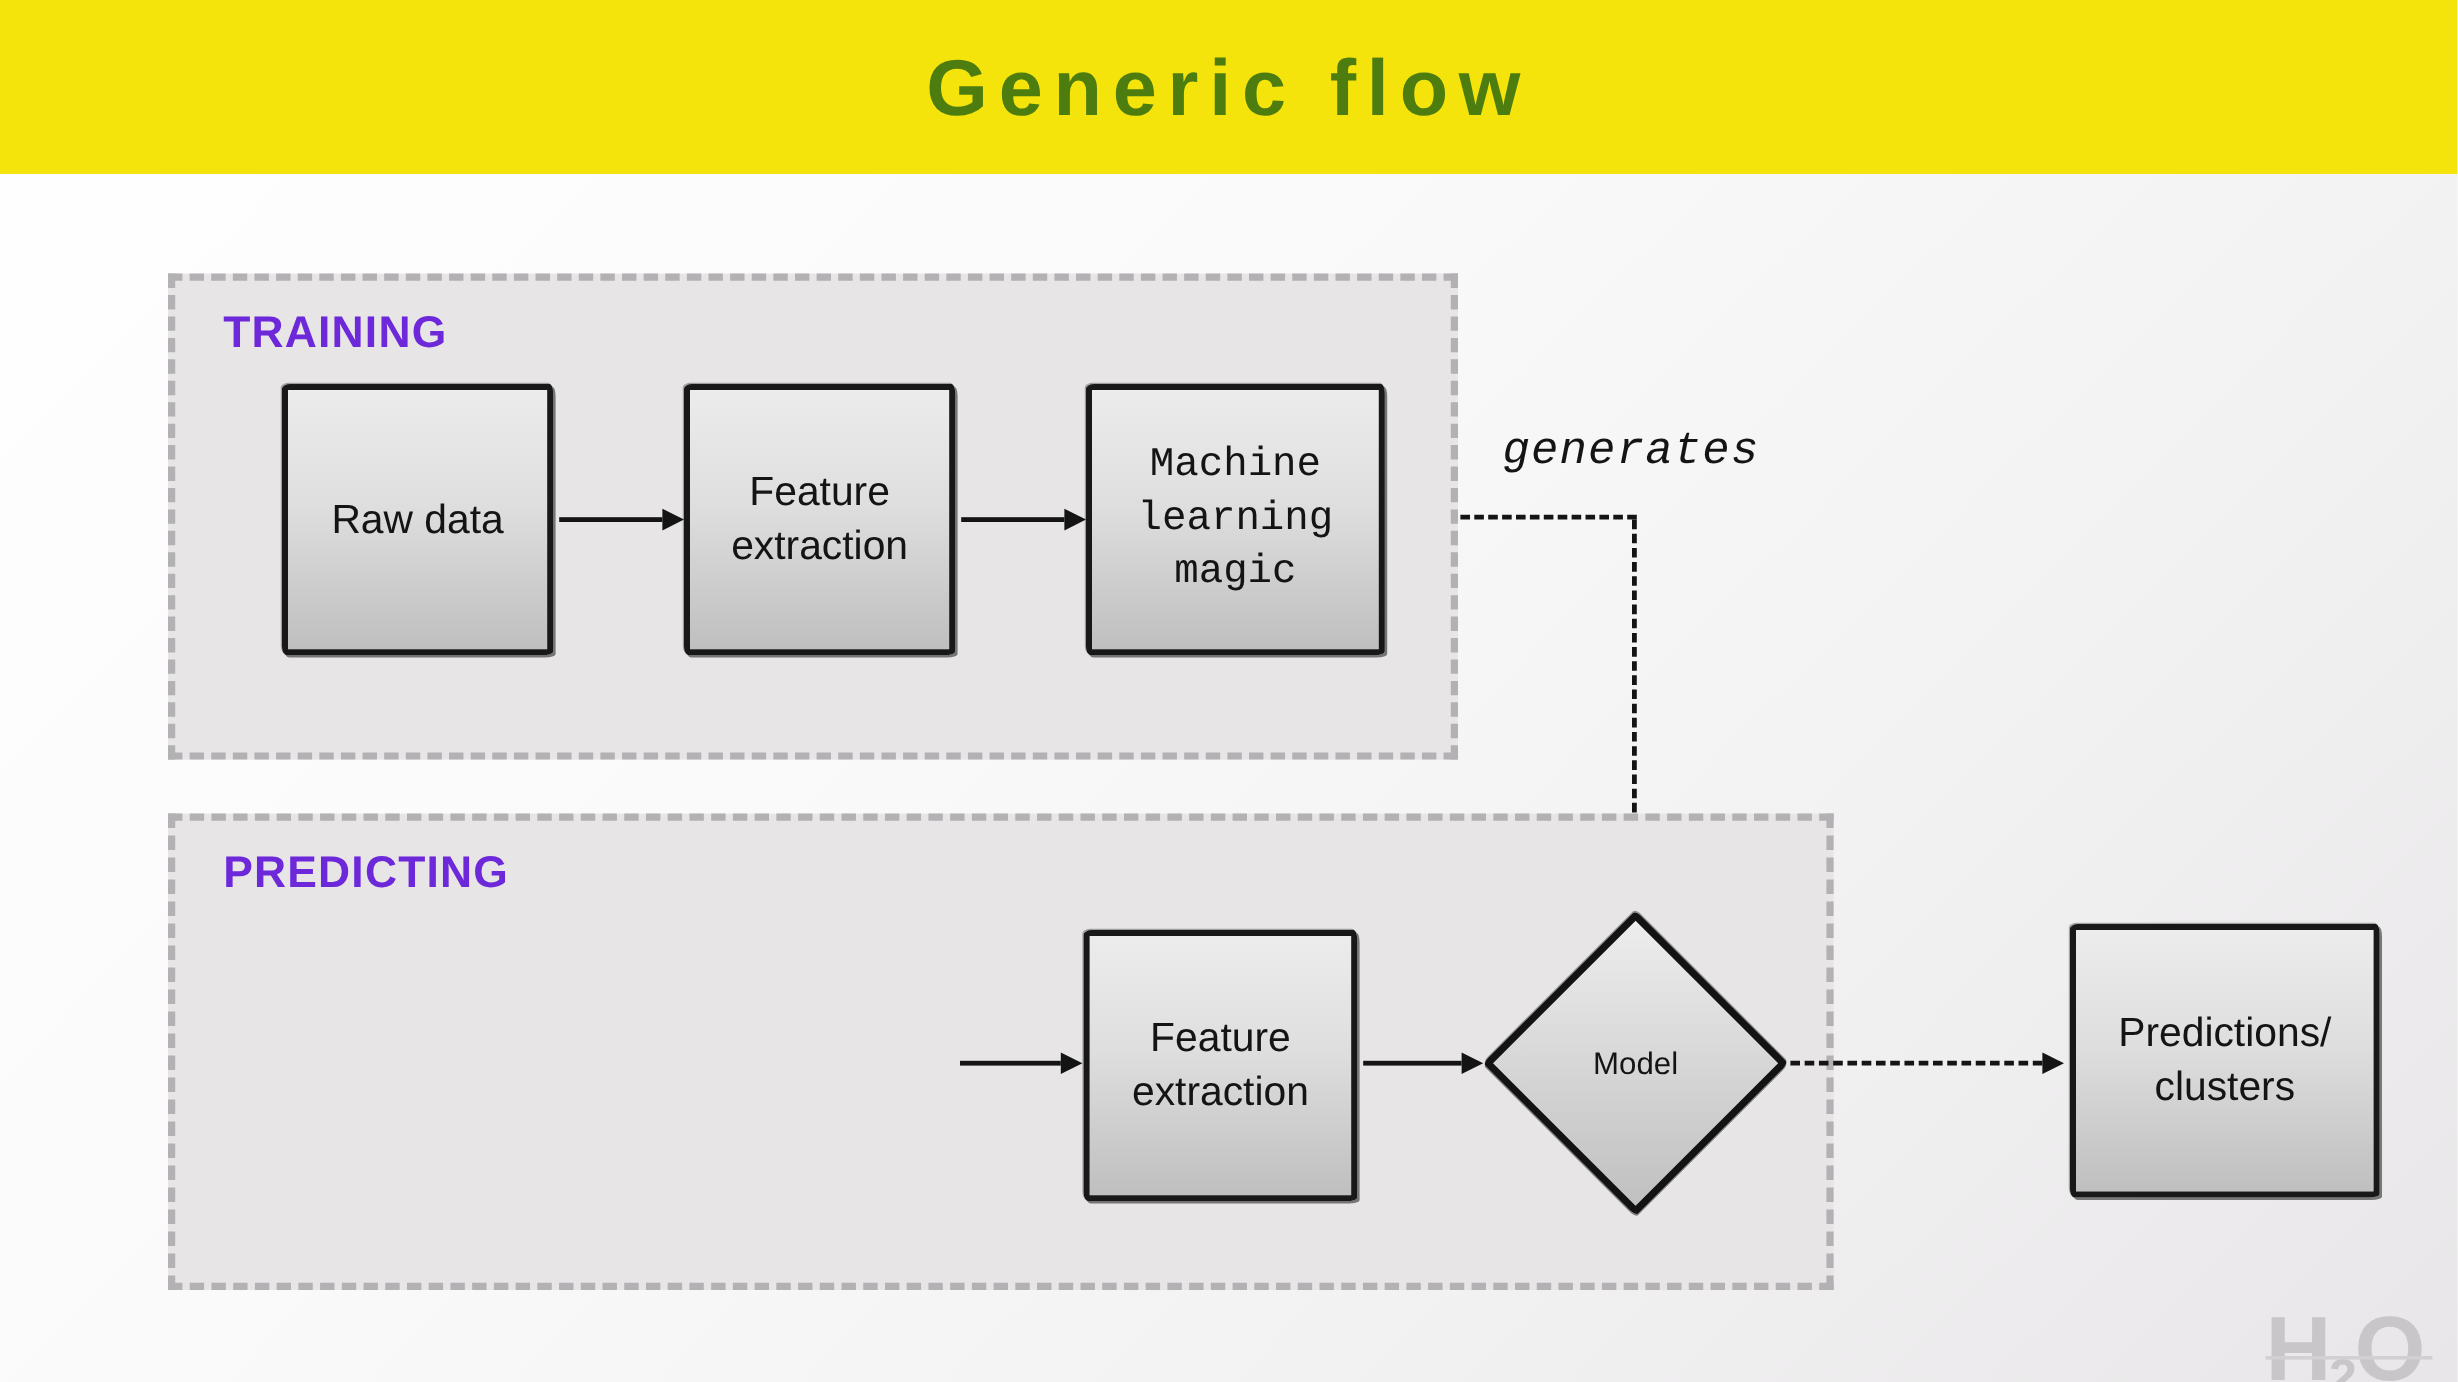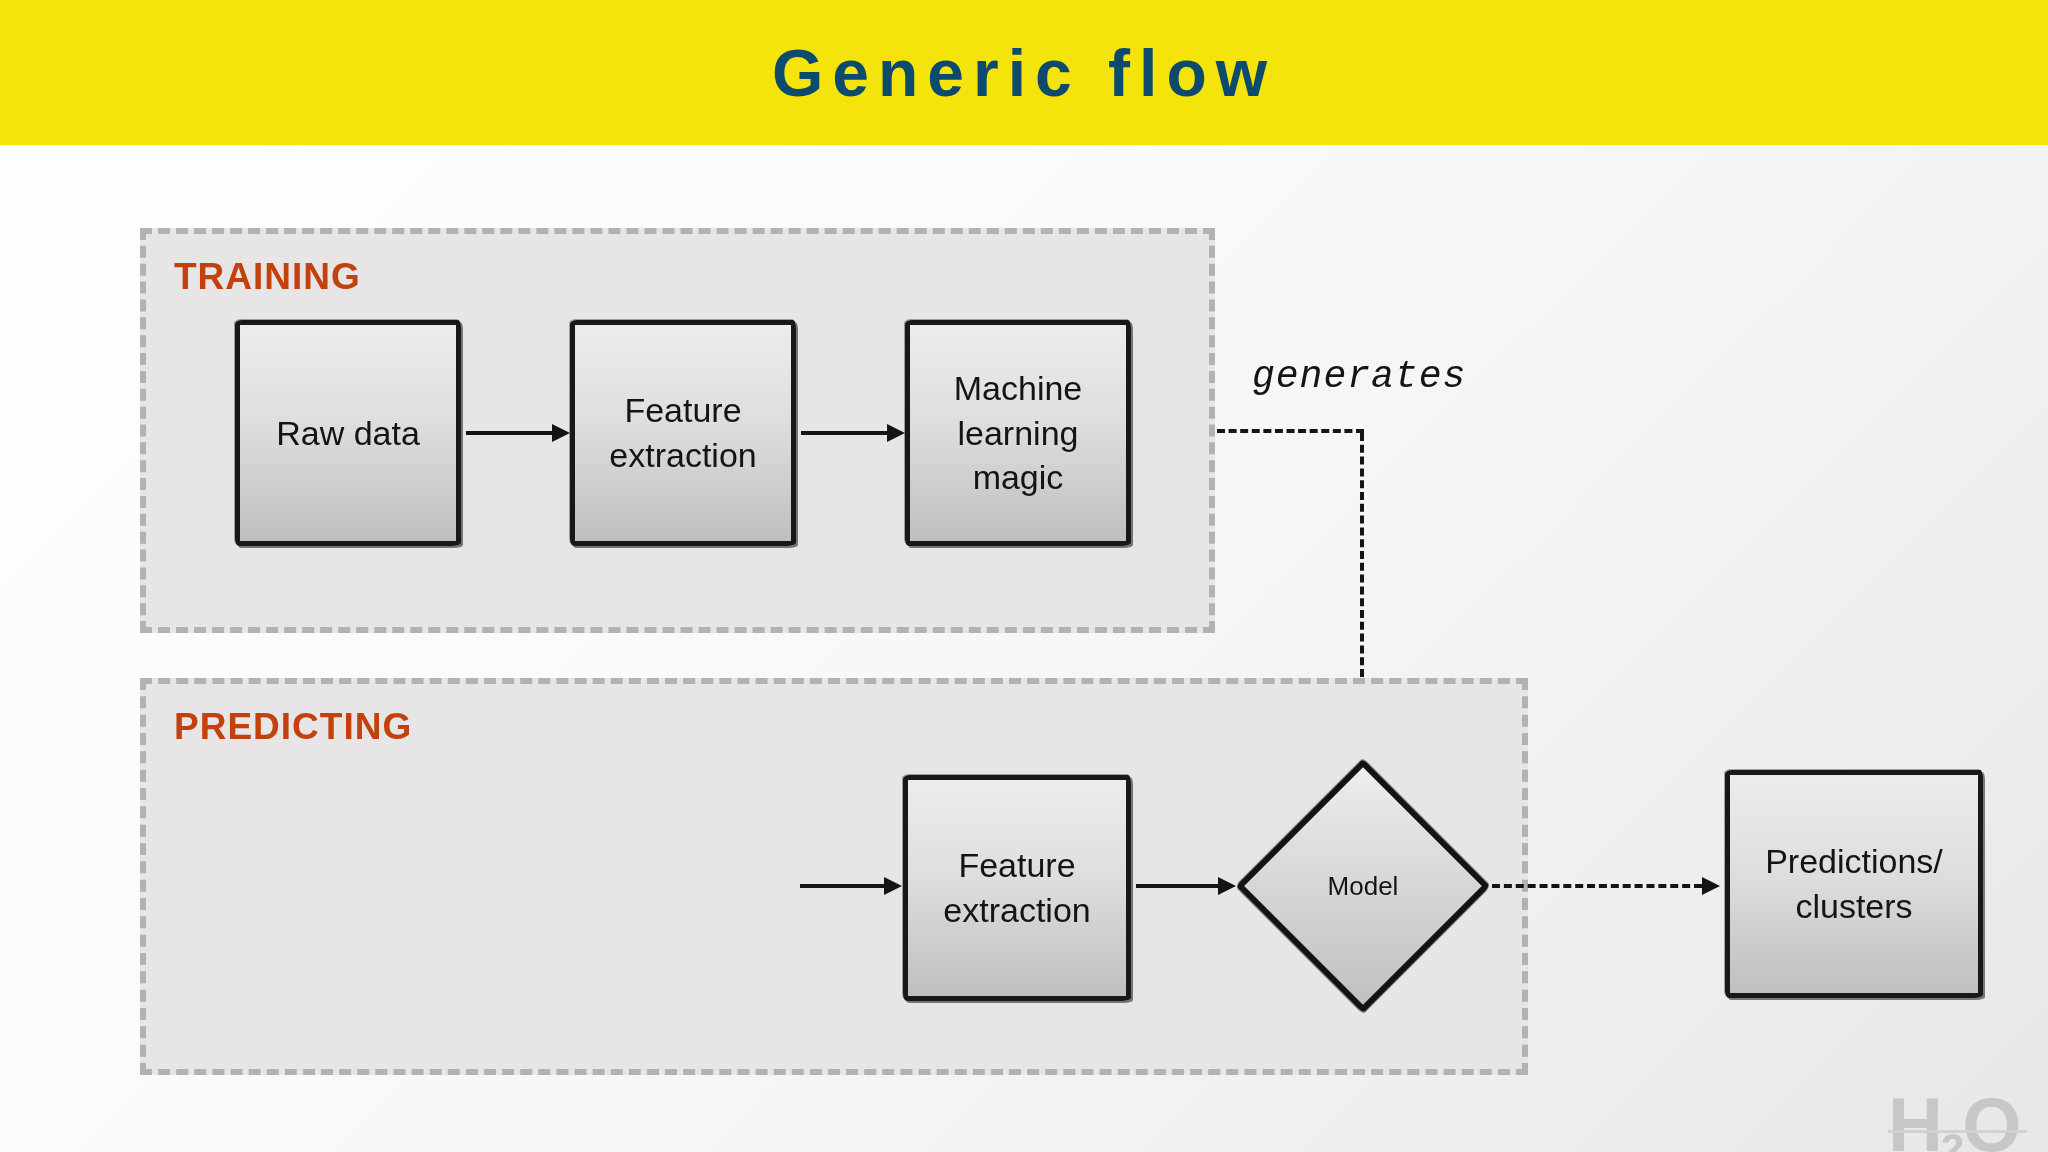--- a/index.html
+++ b/index.html
@@ -3,26 +3,26 @@
 <meta charset="utf-8">
 <style>
   html,body{margin:0;padding:0;}
   body{width:2048px;height:1152px;font-family:"Liberation Sans",sans-serif;}
   .stage{position:relative;width:2048px;height:1152px;overflow:hidden;
          background:linear-gradient(135deg,#ffffff 0%,#fafafa 40%,#f3f2f3 70%,#e8e6e8 100%);}
 
   
   .banner{position:absolute;left:0;top:0;width:2048px;height:145px;background:#f4e40c;
           display:flex;align-items:center;justify-content:center;}
-  .banner .title{font-size:66px;font-weight:bold;letter-spacing:9px;color:#0c4a6e;}
+  .banner .title{font-size:66px;font-weight:bold;letter-spacing:9px;color:#4d7c0f;}
 
   
   .zone{position:absolute;background:#e7e5e6;border:6px dashed #b3b1b3;box-sizing:border-box;}
-  .zone-label{position:absolute;top:22px;left:28px;font-size:37px;font-weight:bold;
-              color:#c2410c;letter-spacing:1px;}
+  .zone-label{position:absolute;top:22px;left:40px;font-size:37px;font-weight:bold;
+              color:#6d28d9;letter-spacing:1px;}
 
   
   .node{position:absolute;display:flex;align-items:center;justify-content:center;
         text-align:center;box-sizing:border-box;
         background:linear-gradient(180deg,#ececec 0%,#dedede 45%,#bfbfbf 100%);
         border:5px solid #181818;color:#141414;font-size:34px;line-height:1.32;
         white-space:pre-line;
         border-radius:7px 3px 9px 4px / 4px 8px 3px 7px;
         box-shadow:2px 2px 0 rgba(25,25,25,.55),-1px -1px 0 rgba(25,25,25,.35);}
 
@@ -68,21 +68,21 @@
 
   <div class="zone" style="left:140px;top:228px;width:1075px;height:405px;">
     <div class="zone-label">TRAINING</div>
   </div>
 
   <div class="node" style="left:235px;top:320px;width:226px;height:226px;">Raw data</div>
   <div class="arrow" style="left:466px;top:431px;width:86px;"></div>
   <div class="node" style="left:570px;top:320px;width:226px;height:226px;">Feature
 extraction</div>
   <div class="arrow" style="left:801px;top:431px;width:86px;"></div>
-  <div class="node" style="left:905px;top:320px;width:226px;height:226px;">Machine
+  <div class="node" style="left:905px;top:320px;width:249px;height:226px;font-family:Liberation Mono, monospace;">Machine
 learning
 magic</div>
 
   <div class="generates" style="left:1252px;top:355px;font-family:Liberation Mono, monospace;">generates</div>
   <div class="dash-h" style="left:1217px;top:429px;width:147px;"></div>
   <div class="dash-v with-head" style="left:1360px;top:433px;height:303px;"></div>
 
   <div class="zone" style="left:140px;top:678px;width:1388px;height:397px;">
     <div class="zone-label">PREDICTING</div>
   </div>

